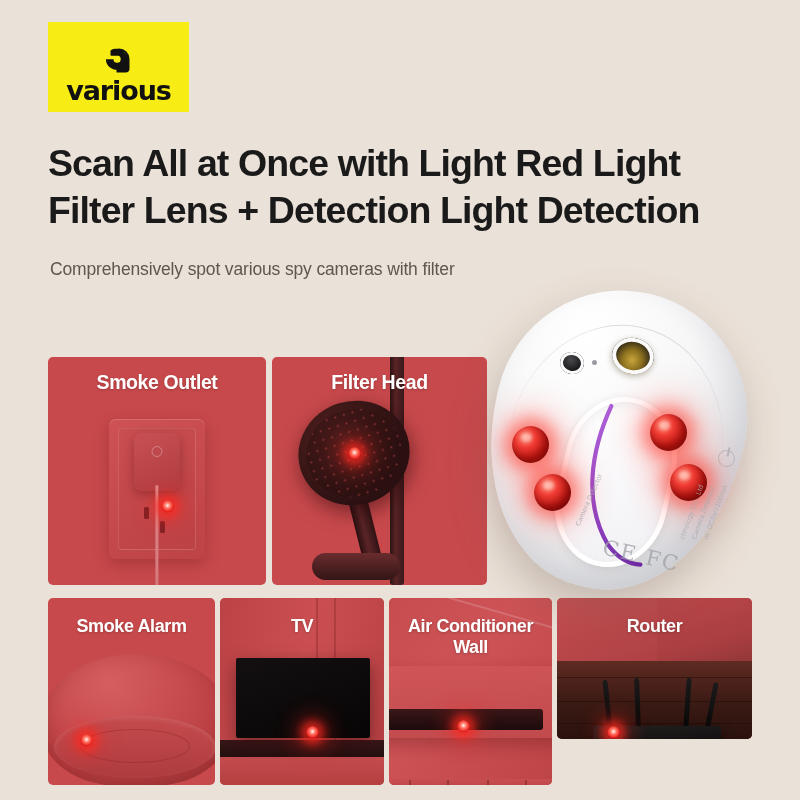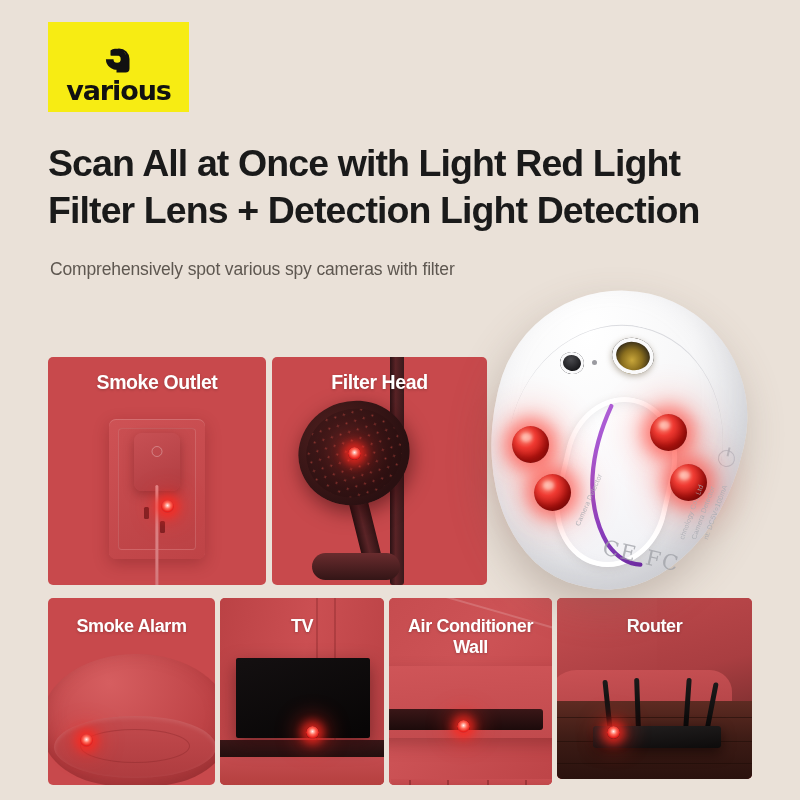--- a/index.html
+++ b/index.html
@@ -55,21 +55,21 @@
   }
   .card.small .card-label{ font-size:18px; top:2px;margin-top:16px; }
 
   
   #card-outlet { left:48px;  top:357px; width:218px; height:228px; }
   #card-shower { left:272px; top:357px; width:215px; height:228px; }
   
   #card-smoke  { left:48px;  top:598px; width:167px; height:187px; }
   #card-tv     { left:220px; top:598px; width:164px; height:187px; }
   #card-ac     { left:389px; top:598px; width:163px; height:187px; }
-  #card-router { left:557px; top:598px; width:195px; height:181px; }
+  #card-router { left:557px; top:598px; width:195px; height:141px; }
 
   
   .scene{ position:absolute; inset:0; }
 
   .led{
     position:absolute;
     width:13px; height:13px; border-radius:50%;
     background:radial-gradient(circle at 50% 42%, #FFF1EC 0%, #FF6B5A 32%, #E8201C 62%, rgba(200,20,16,0) 100%);
     box-shadow:0 0 9px 5px rgba(255,40,30,.72), 0 0 20px 11px rgba(255,45,35,.34);
   }

